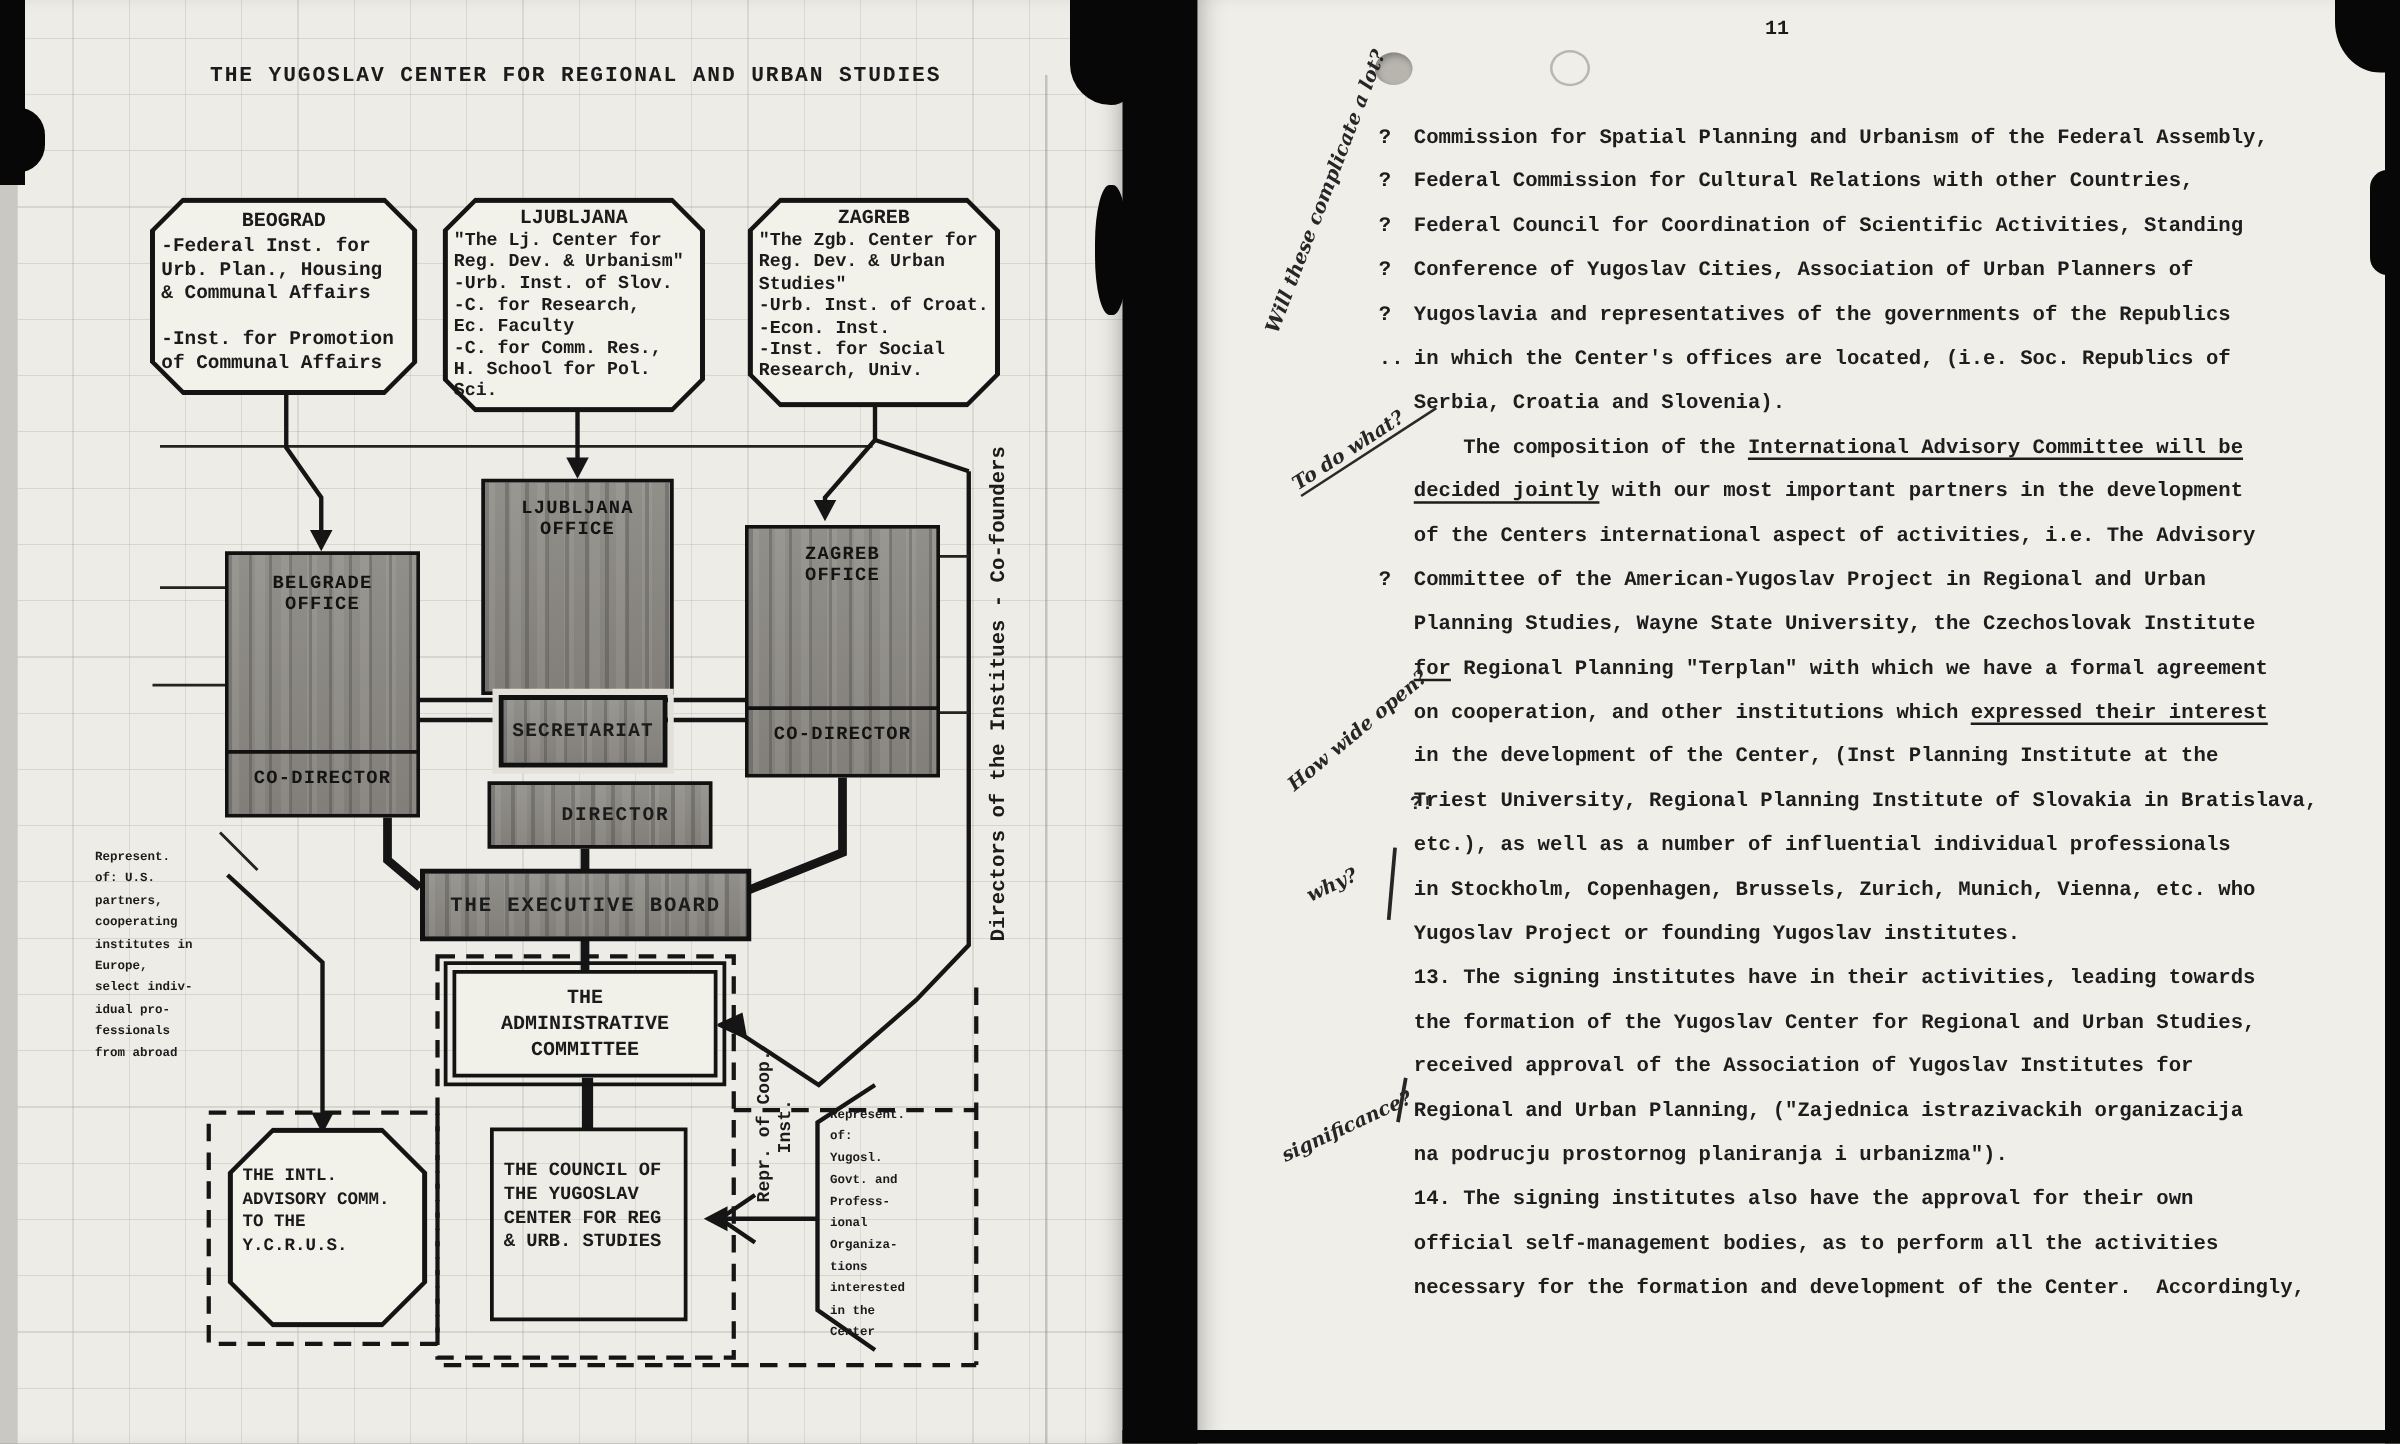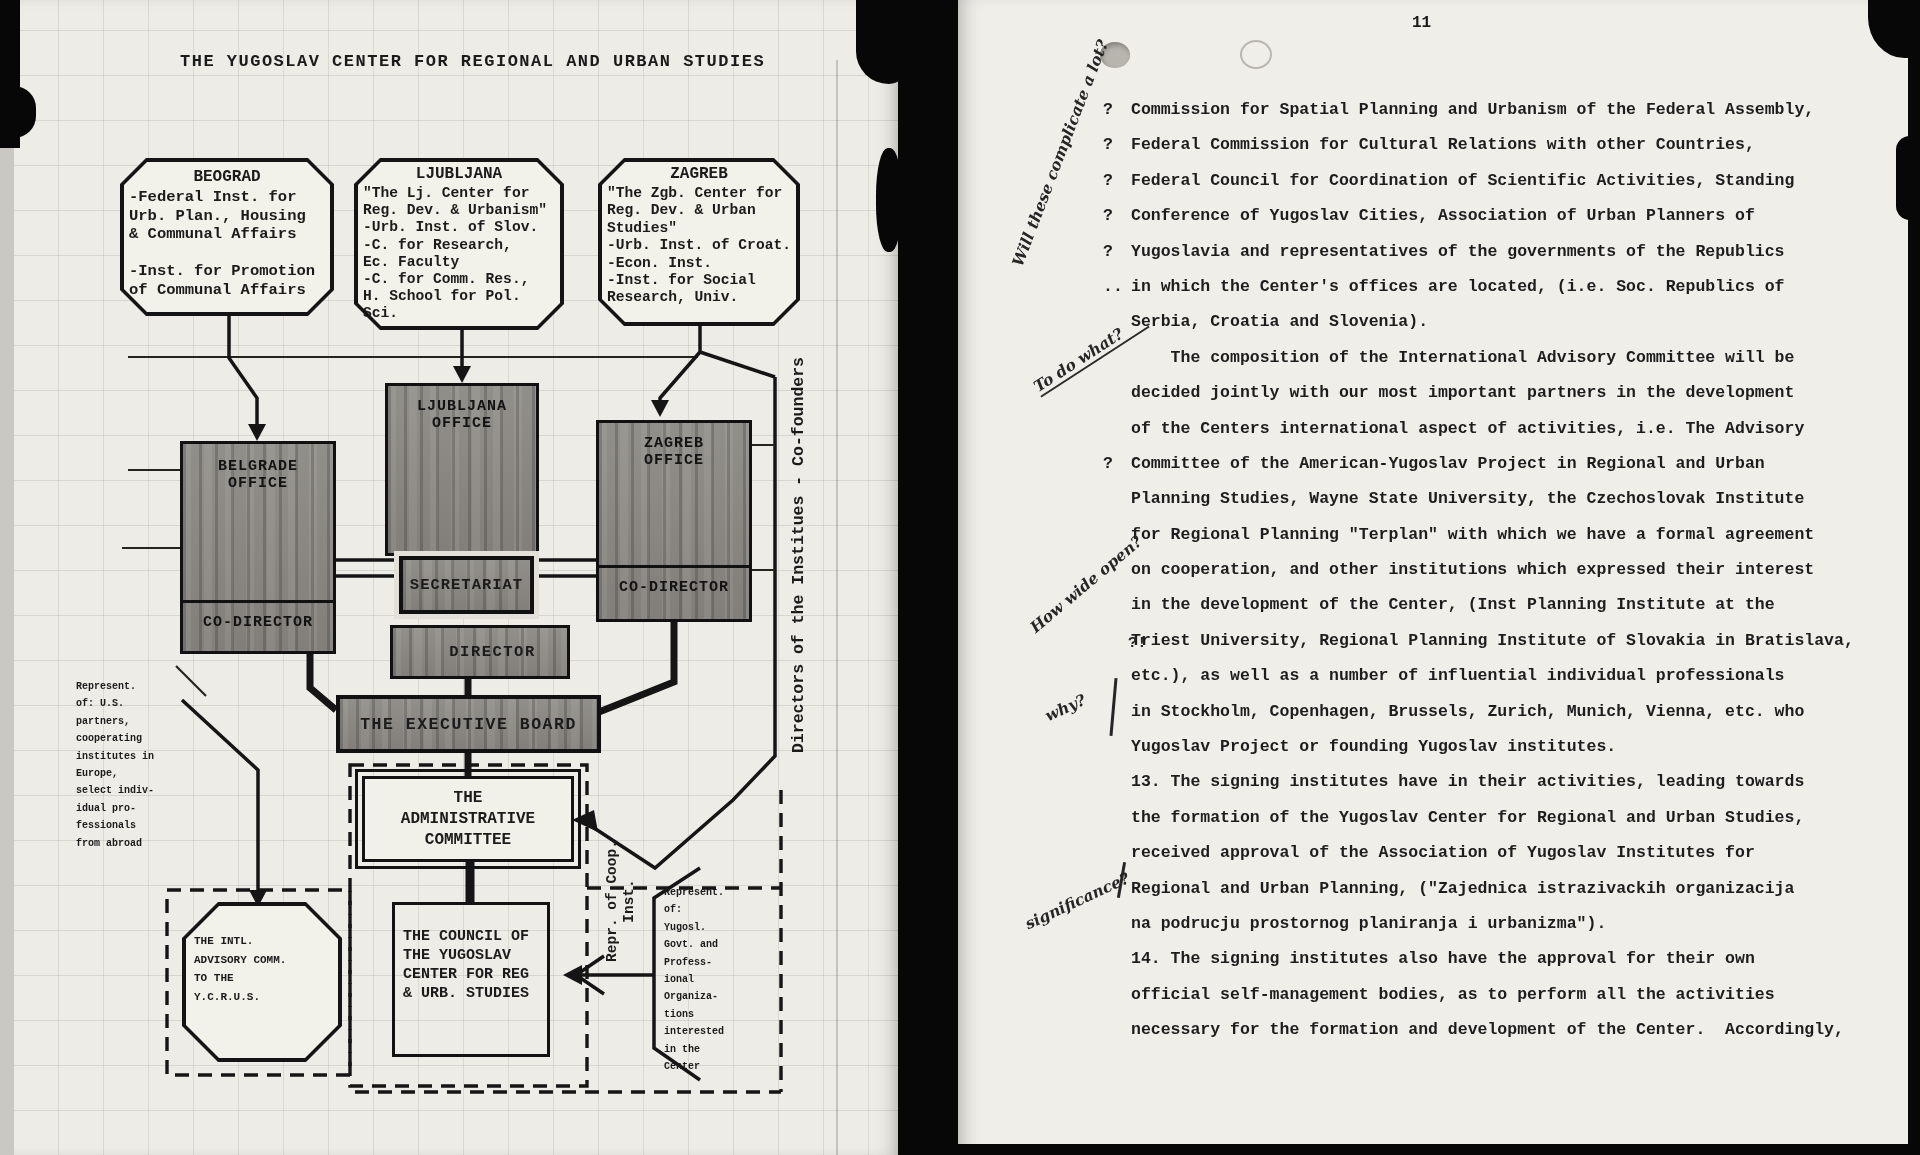--- a/index.html
+++ b/index.html
@@ -15,21 +15,21 @@
   #right-page{left:958px;width:962px;background:#efeee9;
     box-shadow:inset 14px 0 20px -12px rgba(0,0,0,.3);}
   .edge-line{position:absolute;width:2px;background:rgba(120,118,108,.35);}
   
   .blk{position:absolute;background:#070707;}
   
   .mono{font-family:"Liberation Mono",monospace;}
   .pre{white-space:pre-line;}
   .abs{position:absolute;}
   
-  #diagram-title{left:168px;top:52px;font-size:17px;font-weight:700;letter-spacing:1.5px;margin-left:12px;}
+  #diagram-title{left:168px;top:52px;font-size:17px;font-weight:700;letter-spacing:1.5px;}
   .octbox{position:absolute;}
   .oct-border{position:absolute;inset:0;background:#141414;
     clip-path:polygon(26px 0,calc(100% - 26px) 0,100% 26px,100% calc(100% - 26px),calc(100% - 26px) 100%,26px 100%,0 calc(100% - 26px),0 26px);}
   .oct-inner{position:absolute;inset:4px;background:#f2f1ea;
     clip-path:polygon(23px 0,calc(100% - 23px) 0,100% 23px,100% calc(100% - 23px),calc(100% - 23px) 100%,23px 100%,0 calc(100% - 23px),0 23px);}
   .oct-big .oct-border{clip-path:polygon(36px 0,calc(100% - 36px) 0,100% 36px,100% calc(100% - 36px),calc(100% - 36px) 100%,36px 100%,0 calc(100% - 36px),0 36px);}
   .oct-big .oct-inner{clip-path:polygon(33px 0,calc(100% - 33px) 0,100% 33px,100% calc(100% - 33px),calc(100% - 33px) 100%,33px 100%,0 calc(100% - 33px),0 33px);}
   .oct-head{position:relative;text-align:center;font-weight:700;font-size:16px;padding-top:10px;}
   .oct-body{position:relative;font-weight:700;padding:2px 9px 0 9px;white-space:pre-line;}
   .gray-box{position:absolute;border:3px solid #111;
@@ -51,21 +51,21 @@
   #connectors .pipe2{stroke:#151515;stroke-width:9;fill:none;}
   #connectors .dash{stroke:#151515;stroke-width:3.4;fill:none;stroke-dasharray:14 9;}
   #connectors .ah{fill:#151515;}
   #connectors .pen{stroke:#2f2f2f;stroke-width:2.5;fill:none;}
   
   #page-number{left:1412px;top:14px;font-size:16px;font-weight:700;}
   #typed-lines{position:absolute;left:1131px;top:92px;width:760px;font-size:16.5px;font-weight:700;
                line-height:35.4px;color:#1d1d1d;}
   .tline{position:relative;white-space:pre;height:35.4px;}
   .lmark{position:absolute;left:-28px;top:0;font-weight:700;}
-  .uline{text-underline-offset:4px;text-decoration-thickness:1.5px;}
+  .uline{text-decoration:underline;text-underline-offset:4px;text-decoration-thickness:1.5px;}
   
   .hand{position:absolute;font-family:"DejaVu Serif",serif;font-style:italic;font-weight:600;
         font-size:15.5px;color:#262626;transform-origin:0 0;white-space:nowrap;}
   .hand-bar{position:absolute;background:#262626;}
   .hole{position:absolute;border-radius:50%;}
   #hole-1{left:1100px;top:42px;width:30px;height:26px;background:#b7b5ae;box-shadow:inset 2px 3px 5px #84827b;}
   #hole-2{left:1240px;top:40px;width:28px;height:25px;border:2px solid #b9b7b0;}
 </style>
 </head>
 <body>
@@ -182,21 +182,21 @@
   <div class="white-box" style="left:392px;top:902px;width:152px;height:149px;background:transparent;">
     <div class="pre mono" style="font-weight:700;font-size:15px;line-height:19px;padding:22px 0 0 8px;">THE COUNCIL OF
 THE YUGOSLAV
 CENTER FOR REG
 &amp; URB. STUDIES</div>
   </div>
 
   <div class="octbox oct-big" style="left:182px;top:902px;width:160px;height:160px;">
     <div class="oct-border"></div>
     <div class="oct-inner"></div>
-    <div class="pre mono" style="position:relative;font-weight:700;font-size:11px;line-height:18.5px;padding:30px 0 0 12px;">THE INTL.
+    <div class="pre mono" style="position:relative;font-weight:700;font-size:14px;line-height:18.5px;padding:30px 0 0 12px;">THE INTL.
 ADVISORY COMM.
 TO THE
 Y.C.R.U.S.</div>
   </div>
 
   <div class="note" style="left:76px;top:678px;width:112px;">Represent.
 of:  U.S.
 partners,
 cooperating
 institutes in

